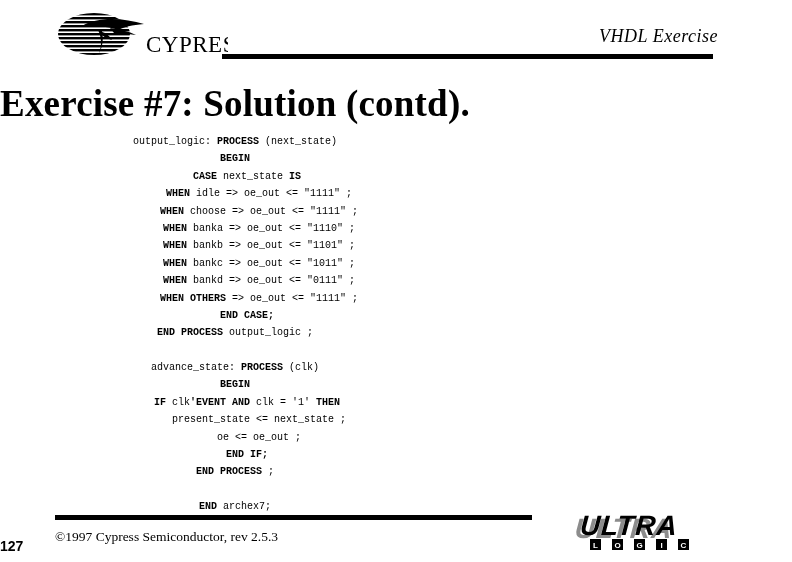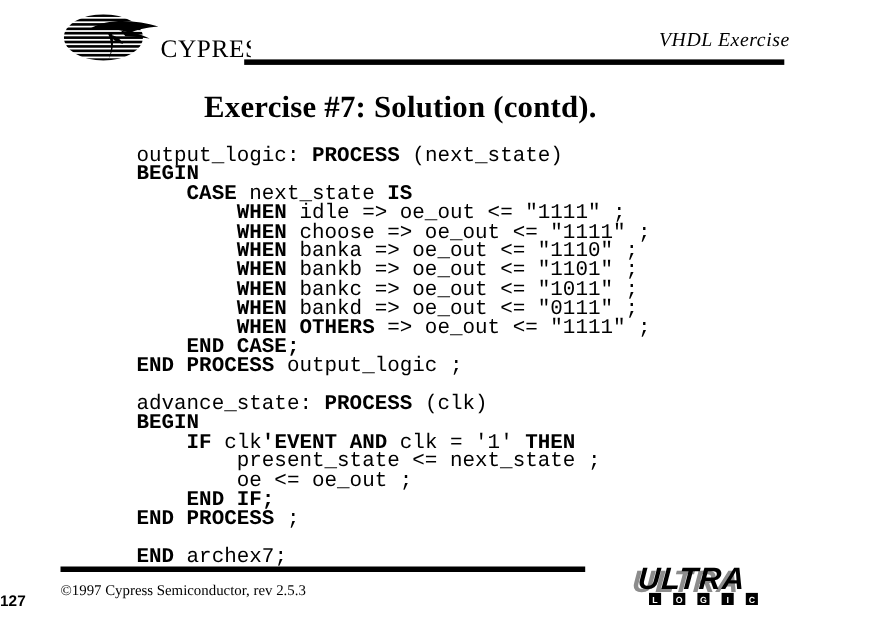--- a/index.html
+++ b/index.html
@@ -42,37 +42,37 @@
     letter-spacing: 0.5px;
     white-space: nowrap;
   }
 
   
   #slide-title {
     position: absolute;
     left: 0;
     top: 82px;
     width: 728px;
-    text-align: center;
     font-family: "Liberation Serif", serif;
     font-weight: bold;
-    font-size: 28px;
+    font-size: 37px;
     letter-spacing: 0.2px;
   }
 
   
   #code-block {
     position: absolute;
-    left: 124px;
+    left: 112px;
     top: 133px;
     font-family: "Liberation Mono", monospace;
-    font-size: 19px;
+    font-size: 10px;
     line-height: 17.4px;
     white-space: pre;
     letter-spacing: 0px;
+    text-align: center;
   }
   #code-block .ln {
     display: block;
     height: 17.4px;
     white-space: pre;
   }
   #code-block b {
     font-weight: bold;
   }
 

